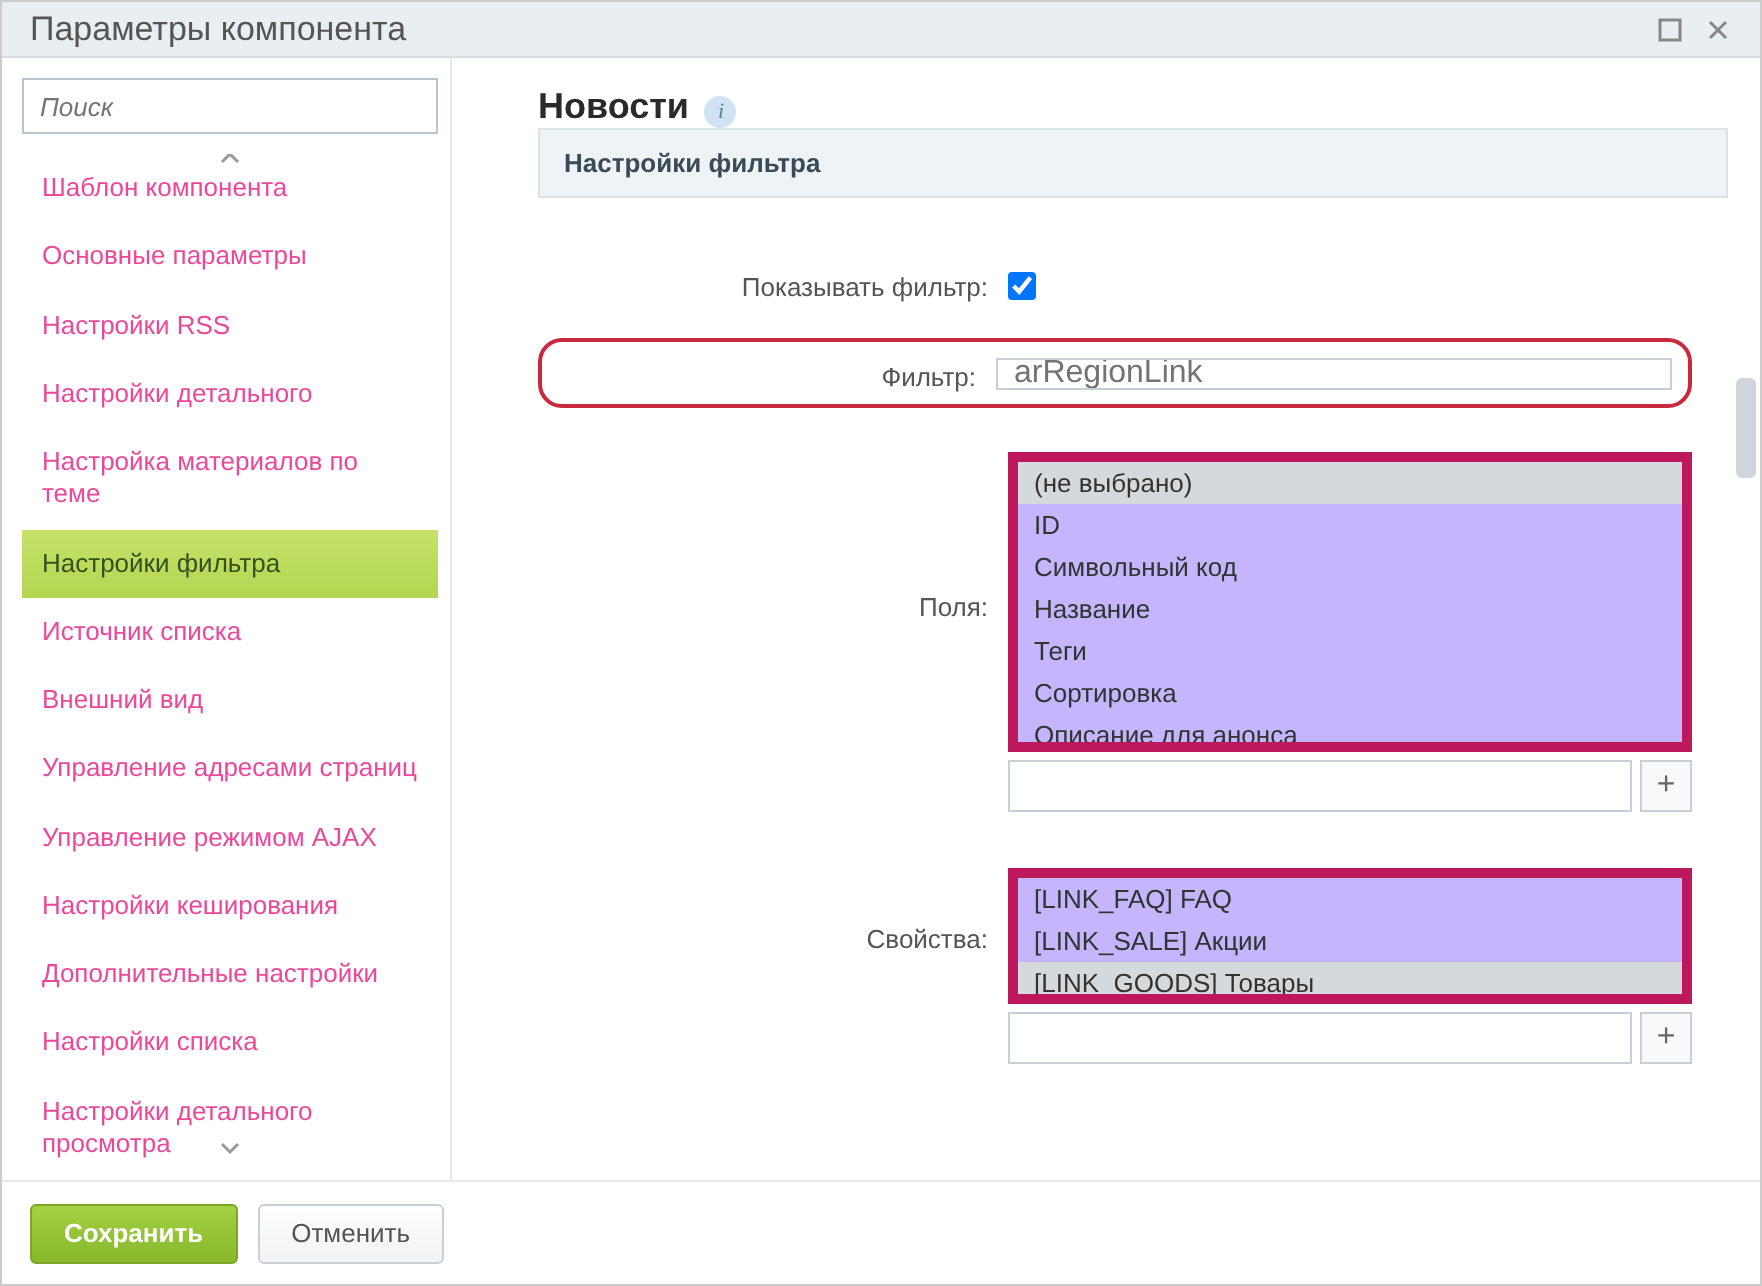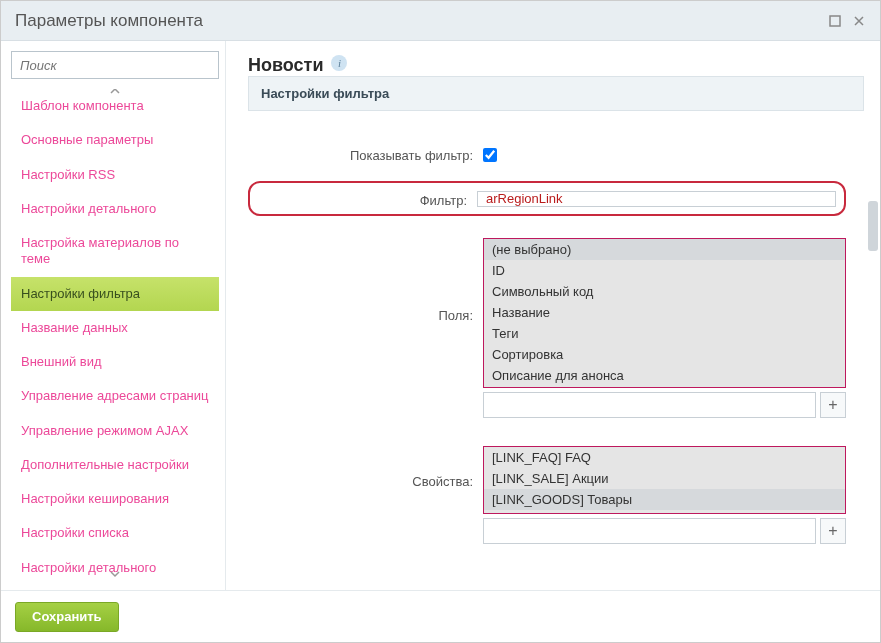--- a/index.html
+++ b/index.html
@@ -1,44 +1,44 @@
 <!DOCTYPE html>
 <html><head>
 <meta charset="utf-8">
 <style>
 * { box-sizing: border-box; margin: 0; padding: 0; }
 body { font-family: Arial, Helvetica, sans-serif; font-size: 13px; color: #333; background: #fff; }
 .dialog { width: 881px; height: 643px; display: flex; flex-direction: column; border: 1px solid #ccc; }
-.titlebar { height: 40px; background: #e8eef2; display: flex; align-items: center; padding: 0 14px; border-bottom: 1px solid #d8dfe4; }
+.titlebar { height: 28px; background: #e8eef2; display: flex; align-items: center; padding: 0 14px; border-bottom: 1px solid #d8dfe4; }
 .titlebar h1 { font-size: 17px; font-weight: normal; color: #555; flex: 1; }
 .tb-icon { width: 14px; height: 14px; margin-left: 10px; color: #888; cursor: pointer; display: inline-flex; align-items: center; justify-content: center; }
 .tb-icon svg { width: 12px; height: 12px; }
-.body { flex: 1; display: flex; overflow: hidden; }
+.body { flex: 1; display: flex; overflow: hidden; gap: 21px; }
 .sidebar { width: 225px; padding: 10px 6px 10px 10px; border-right: 1px solid #e5eaed; display: flex; flex-direction: column; overflow: hidden; }
 .search { margin-bottom: 10px; }
 .search input { width: 100%; height: 28px; border: 1px solid #b9c4cc; padding: 0 8px; font-size: 13px; font-style: italic; color: #888; }
 .nav-wrap { flex:1; overflow-y: auto; position: relative; }
 .nav { list-style: none; }
 .nav li { padding: 9px 10px; color: #ec4899; cursor: pointer; font-size: 13px; line-height: 1.25; }
 .nav li.active { background: linear-gradient(#c6e26a,#b3d650); color: #384f1e; font-weight: 500; }
 .main { flex: 1; padding: 14px 16px 0 22px; display: flex; flex-direction: column; overflow: hidden; position: relative; }
-.heading { display: flex; align-items: flex-start; gap: 8px; }
+.heading { display: flex; align-items: flex-end; gap: 8px; }
 .heading h2 { font-size: 18px; font-weight: bold; color: #2a2a2a; }
 .info-icon { width: 16px; height: 16px; border-radius: 50%; background: #cfe3f2; display: inline-flex; align-items: center; justify-content: center; font-size: 11px; color: #5b7f99; font-style: italic; font-family: Georgia, serif; }
 .subtitle { color: #2067b0; font-size: 13px; font-weight: bold; margin-top: 2px; margin-bottom: 14px; }
 .section { background: #eef3f6; border: 1px solid #dbe3e8; padding: 9px 12px; font-weight: bold; color: #3a4b57; font-size: 13px; }
 .form { flex: 1; overflow-y: auto; padding-right: 18px; padding-top: 12px; position: relative; margin-top: 21px; }
 .row { display: flex; align-items: flex-start; margin-bottom: 16px; }
 .row-label { width: 235px; text-align: right; padding-right: 10px; color: #555; font-size: 13px; padding-top: 4px; }
 .row-field { flex: 1; }
 .checkbox { width: 14px; height: 14px; margin-top: 4px; }
-.text-input { width: 100%; height: 16px; border: 1px solid #c8cfd5; padding: 0 8px; font-size: 13px; color: #b91c1c; }
+.text-input { width: 100%; height: 16px; border: 1px solid #c8cfd5; padding: 0 8px; font-size: 16px; color: #737373; }
 .highlight { border: 2px solid #c8293d; padding: 6px 8px; border-radius: 12px; display: flex; align-items: center; }
 .highlight .row-label { width: 219px; }
-.multi { width: 100%; height: 150px; border: 1px solid #be185d; font-size: 13px; overflow-y: scroll; background: #e5e5e5; }
+.multi { width: 100%; height: 150px; border: 5px solid #be185d; font-size: 13px; overflow-y: scroll; background: #c4b5fd; }
 .multi.short { height: 68px; overflow-y: scroll; }
 .opt { padding: 3px 8px; color: #333; cursor: pointer; }
 .opt.selected { background: #d6d9dc; }
 .add-row { display: flex; margin-top: 4px; }
 .add-row input { flex: 1; height: 26px; border: 1px solid #c8cfd5; padding: 0 8px; font-size: 13px; }
 .add-btn { width: 26px; height: 26px; border: 1px solid #c8cfd5; background: #f7f9fa; margin-left: 4px; color: #666; font-size: 16px; line-height: 1; cursor: pointer; }
 .footer { height: 52px; border-top: 1px solid #e5eaed; display: flex; align-items: center; padding: 0 14px; gap: 10px; }
 .btn { height: 30px; padding: 0 16px; border-radius: 3px; font-size: 13px; cursor: pointer; border: 1px solid; }
 .btn-primary { background: linear-gradient(#a5d044,#86b82a); border-color: #7aa826; color: #fff; font-weight: bold; }
 .btn-secondary { background: linear-gradient(#fefefe,#f0f2f3); border-color: #c8cfd5; color: #555; }
@@ -75,26 +75,26 @@
         <span class="scroll-arrow up"><svg viewBox="0 0 16 16">
               <path d="M4 10 L8 6 L12 10" fill="none" stroke="currentColor" stroke-width="1.5"></path>
             </svg></span>
         <ul class="nav" id="nav">
             <li>Шаблон компонента</li>
             <li>Основные параметры</li>
             <li>Настройки RSS</li>
             <li>Настройки детального</li>
             <li>Настройка материалов по теме</li>
             <li class="active">Настройки фильтра</li>
-            <li>Название данных</li>
+            <li>Источник списка</li>
             <li>Внешний вид</li>
             <li>Управление адресами страниц</li>
             <li>Управление режимом AJAX</li>
+            <li>Настройки кеширования</li>
             <li>Дополнительные настройки</li>
-            <li>Настройки кеширования</li>
             <li>Настройки списка</li>
             <li>Настройки детального просмотра</li>
           </ul>
         <span class="scroll-arrow down"><svg viewBox="0 0 16 16">
               <path d="M4 6 L8 10 L12 6" fill="none" stroke="currentColor" stroke-width="1.5"></path>
             </svg></span>
       </div>
     </div>
 
     <div class="main">
@@ -158,14 +158,15 @@
       </div>
 
       <div class="vstrack">
         <div class="vsthumb"></div>
       </div>
     </div>
   </div>
 
   <div class="footer">
     <button class="btn btn-primary">Сохранить</button>
+    <button class="btn btn-secondary">Отменить</button>
   </div>
 </div>
 
 </body></html>

